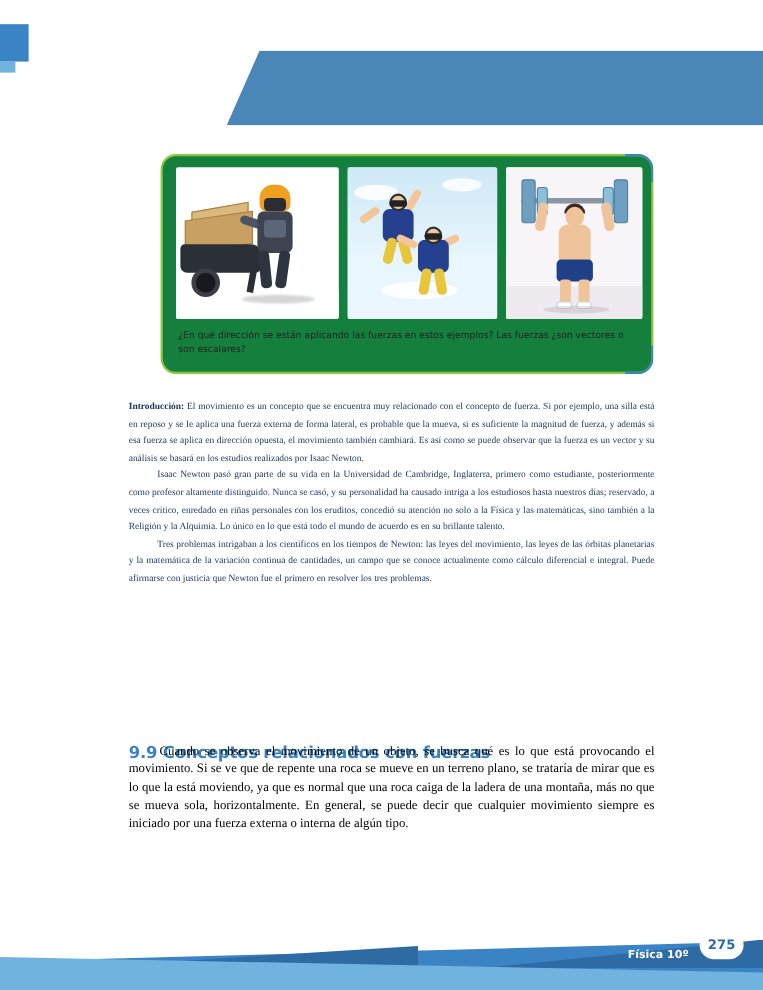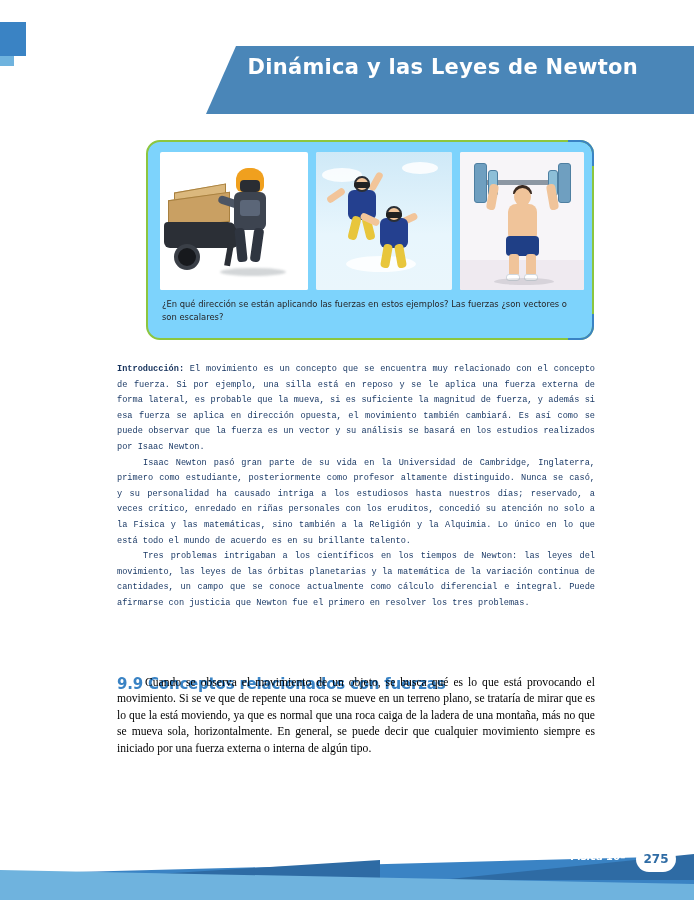--- a/index.html
+++ b/index.html
@@ -58,21 +58,21 @@
     letter-spacing: 0.3px;
   }
 
   
   .figure-box {
     position: absolute;
     left: 146px; top: 140px;
     width: 448px; height: 200px;
     border: 2px solid #8cc63f;
     border-radius: 14px 14px 14px 14px;
-    background: #7dd3fc;
+    background: #15803d;
   }
   .figure-box .corner-blue {
     position: absolute;
     right: -2px; top: -2px;
     width: 26px; height: 26px;
     border-top: 2px solid #3a83c4;
     border-right: 2px solid #3a83c4;
     border-radius: 0 14px 0 0;
   }
   .figure-box .corner-blue2 {
@@ -296,21 +296,21 @@
     color: #231f20;
   }
 
   
   .body-col {
     position: absolute;
     left: 117px; top: 362px;
     width: 478px;
   }
   p.just {
-    font-family: Liberation Mono, monospace;
+    font-family: Liberation Serif, serif;
     font-size: 8.6px;
     line-height: 15.6px;
     color: #1b3a66;
     text-align: justify;
     margin-bottom: 0px;
   }
   p.just.indent { text-indent: 26px; }
   p.just b { color: #16325c; }
 
   
@@ -361,26 +361,25 @@
     background: #2e6ba4;
     clip-path: polygon(0 24px, 380px 0, 380px 40px, 0 40px);
   }
   .f-wedge {
     position: absolute; left: 440px; bottom: 20px; width: 254px; height: 26px;
     background: #2e6ba4;
     clip-path: polygon(0 26px, 254px 0, 254px 26px);
   }
   .footer-label {
     position: absolute;
-    right: 68px; bottom: 38px;
+    right: 68px; bottom: 26px;
     color: #ffffff;
     font-family: "DejaVu Sans", sans-serif;
     font-weight: bold;
     font-size: 10px;
-    font-style: italic;
   }
   .page-badge {
     position: absolute;
     right: 18px; bottom: 28px;
     width: 40px; height: 26px;
     background: #ffffff;
     border-radius: 13px;
     color: #2e6ba4;
     font-family: "DejaVu Sans", sans-serif;
     font-weight: bold;
@@ -391,21 +390,20 @@
 </head>
 <body>
 
 <div id="page">
 
   <div class="left-tab"></div>
   <div class="left-tab2"></div>
 
   <div class="header-wrap">
     <div class="header-band"></div>
-    <div class="header-title">Dinámica y las Leyes de Newton</div>
   </div>
 
   <div class="figure-box">
     <div class="corner-blue"></div>
     <div class="corner-blue2"></div>
 
     <div class="photos">
 
       <div class="photo p1">
         <div class="wb-ground"></div>

